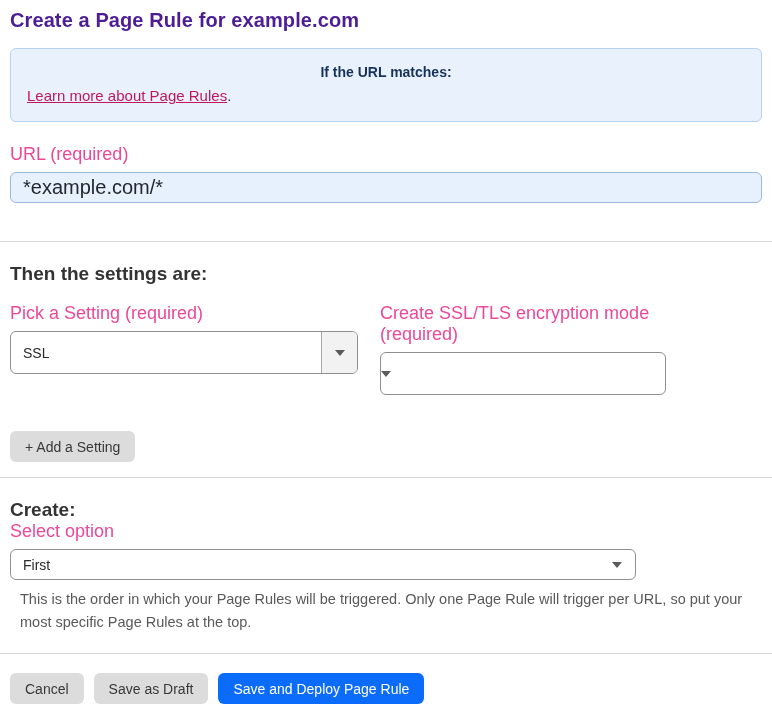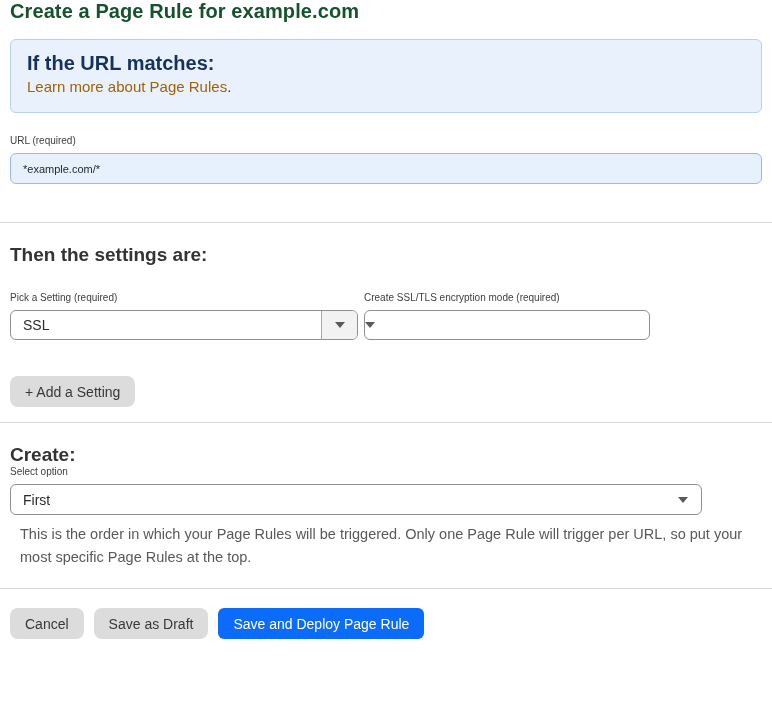--- a/index.html
+++ b/index.html
@@ -9,66 +9,68 @@
     height: 711px;
     font-family: "Liberation Sans", "DejaVu Sans", sans-serif;
     color: #333;
     overflow: hidden;
   }
   .pad { padding-left: 10px; padding-right: 10px; }
 
   .page-title {
     font-size: 20px;
     font-weight: bold;
-    color: #14532d;
+    color: #4c1d95;
     letter-spacing: 0.1px;
-    padding-top: 0;
+    padding-top: 9px;
   }
 
   
   .info-box {
     margin-top: 16px;
     background: #e9f2fc;
     border: 1px solid #b5d2ef;
     border-radius: 6px;
     padding: 11px 16px 13px 16px;
     color: #1e3f70;
     font-size: 15px;
     line-height: 24px;
   }
   .info-heading {
     font-weight: bold;
     color: #16325c;
-    font-size: 20px;
+    font-size: 14px;
     line-height: 24px;
+    text-align: center;
   }
   .info-body { max-width: 720px; }
   .info-link {
-    color: #a16207;
+    color: #be185d;
+    text-decoration: underline;
     cursor: pointer;
     margin-top: 16px;
   }
   .info-link-suffix { color: #1e3f70; }
 
   .field-label {
-    font-size: 10px;
-    color: #404040;
+    font-size: 18px;
+    color: #ec4899;
     margin-bottom: 7px;
   }
   .url-label { margin-top: 22px; }
 
   .url-input {
     display: block;
     width: 752px;
     height: 31px;
     background: #e7f0fd;
     border: 1px solid #9db9de;
     border-radius: 6px;
     padding: 0 12px;
-    font-size: 11px;
+    font-size: 20px;
     color: #24292f;
     font-family: "Liberation Sans", "DejaVu Sans", sans-serif;
     outline: none;
   }
 
   hr.divider {
     border: none;
     border-top: 1px solid #d8d8d8;
     height: 0;
     width: 772px;
@@ -79,31 +81,31 @@
 
   .section-heading {
     font-size: 19px;
     font-weight: bold;
     color: #333;
     padding-top: 21px;
   }
 
   .settings-row {
     display: flex;
-    gap: 6px;
-    margin-top: 26px;
+    gap: 22px;
+    margin-top: 18px;
   }
   .settings-col-1 { width: 348px; }
   .settings-col-2 { width: 286px; }
 
   
   .select {
     display: flex;
     align-items: center;
-    height: 30px;
+    height: 43px;
     background: #ffffff;
     border: 1px solid #8f8f8f;
     border-radius: 6px;
     font-size: 14px;
     color: #2b2b2b;
     cursor: pointer;
     overflow: hidden;
   }
   .select-value {
     flex: 1;
@@ -136,27 +138,27 @@
     align-items: center;
     justify-content: center;
     height: 31px;
     border: none;
     border-radius: 6px;
     font-size: 14px;
     font-family: "Liberation Sans", "DejaVu Sans", sans-serif;
     cursor: pointer;
     padding: 0 15px;
   }
-  .btn-gray { background: #dcdcdc; color: #383838; border-radius: 8px; }
+  .btn-gray { background: #dcdcdc; color: #383838; }
   .btn-blue { background: #0b6cfb; color: #ffffff; }
 
   .add-setting-btn { margin-top: 36px; }
 
   .order-select-label { }
-  .order-select { width: 692px; height: 31px; }
+  .order-select { width: 626px; height: 31px; }
 
   .help-text {
     margin-top: 8px;
     font-size: 14.5px;
     line-height: 23px;
     color: #595959;
     max-width: 740px;
     margin-left: 10px;
   }
 

